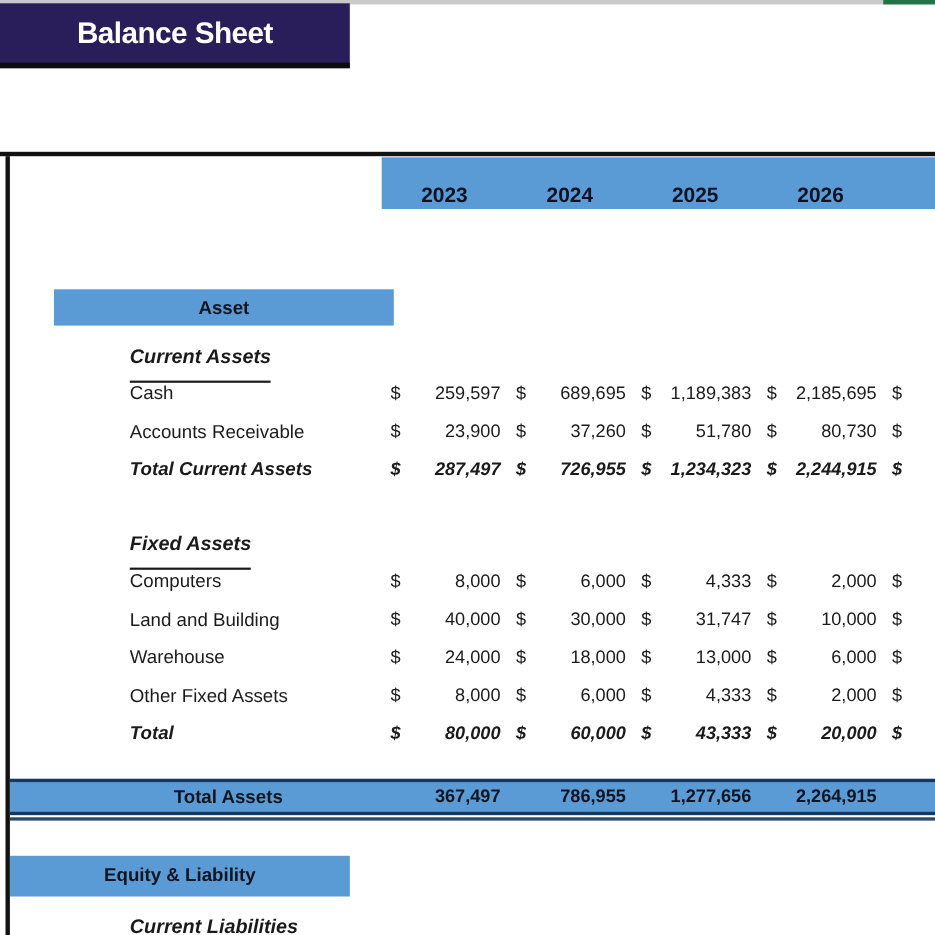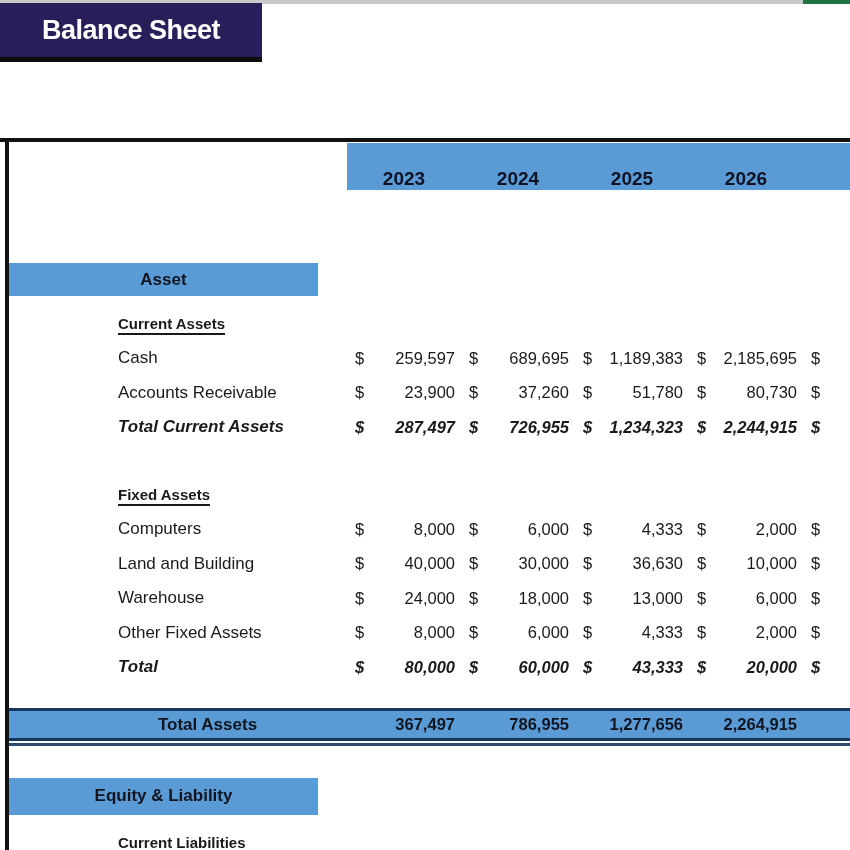--- a/index.html
+++ b/index.html
@@ -5,50 +5,50 @@
   html,body{margin:0;padding:0;background:#fff;}
   .screen{
     position:relative;width:850px;height:850px;background:#ffffff;
     font-family:"Liberation Sans",sans-serif;overflow:hidden;color:#1a1a1a;
   }
   
   .topbar{position:absolute;top:0;left:0;width:850px;height:4px;background:#c9c9c9;}
   .topbar-green{position:absolute;top:0;right:0;width:47px;height:4px;background:#217346;}
   
   .title-banner{
-    position:absolute;top:3px;left:0;width:262px;height:54px;
+    position:absolute;top:3px;left:0;width:318px;height:54px;
     background:#2a1e5a;border-bottom:5px solid #0d0d0d;
     display:flex;align-items:center;justify-content:center;
     color:#ffffff;font-size:27px;font-weight:bold;letter-spacing:-0.5px;
   }
   
   .sheet-top-border{position:absolute;top:138px;left:0;width:850px;height:4px;background:#121212;}
   .sheet-left-border{position:absolute;top:142px;left:5px;width:4px;height:708px;background:#121212;}
   
   .year-band{
     position:absolute;top:143px;left:347px;width:503px;height:47px;background:#5b9bd5;
     display:grid;grid-template-columns:114px 114px 114px 114px 47px;
   }
   .year-cell{display:flex;align-items:flex-end;justify-content:center;
     font-weight:bold;font-size:19px;color:#0e1222;}
   
   .rows{position:absolute;top:263px;left:9px;width:841px;display:flex;flex-direction:column;}
   .row{display:grid;grid-template-columns:338px 114px 114px 114px 114px 47px;align-items:center;}
-  .banner-row{height:33px;}
+  .banner-row{height:33px;padding-left:40px;}
   .equity-banner-row{height:37px;}
   .section-banner{
     width:309px;height:100%;background:#5b9bd5;display:flex;align-items:center;justify-content:center;
     font-weight:bold;font-size:17px;color:#10151f;
   }
   .spacer-a{height:11px;}  .spacer-b{height:33px;}
   .spacer-c{height:23.5px;}.spacer-d{height:31.5px;}
   .spacer-e{height:13px;}
   .header-row{height:34px;}
   .header-row .label-cell span{
-    font-weight:bold;font-size:15px;border-bottom:2.5px solid #1a1a1a;padding-bottom:1px;
+    font-weight:bold;font-size:18px;border-bottom:2.5px solid #1a1a1a;padding-bottom:12px;font-style:italic;
   }
   .data-row{height:34.6px;font-size:16.5px;}
   .label-cell{padding-left:109px;}
   .label-cell span{font-size:17px;}
   .value-cell{display:flex;justify-content:space-between;align-items:center;
     padding-left:8px;padding-right:6px;height:100%;}
   .tail-cell{padding-left:8px;}
   .total-row .label-cell span,.total-row .num,.total-row .cur{
     font-weight:bold;font-style:italic;}
   
@@ -204,21 +204,21 @@
       <div class="value-cell">
           <span class="cur">$</span>
           <span class="num">40,000</span>
         </div>
       <div class="value-cell">
           <span class="cur">$</span>
           <span class="num">30,000</span>
         </div>
       <div class="value-cell">
           <span class="cur">$</span>
-          <span class="num">36,630</span>
+          <span class="num">31,747</span>
         </div>
       <div class="value-cell">
           <span class="cur">$</span>
           <span class="num">10,000</span>
         </div>
       <div class="tail-cell"><span class="cur">$</span></div>
     </div>
 
     <div class="row data-row">
       <div class="label-cell"><span>Warehouse</span></div>

